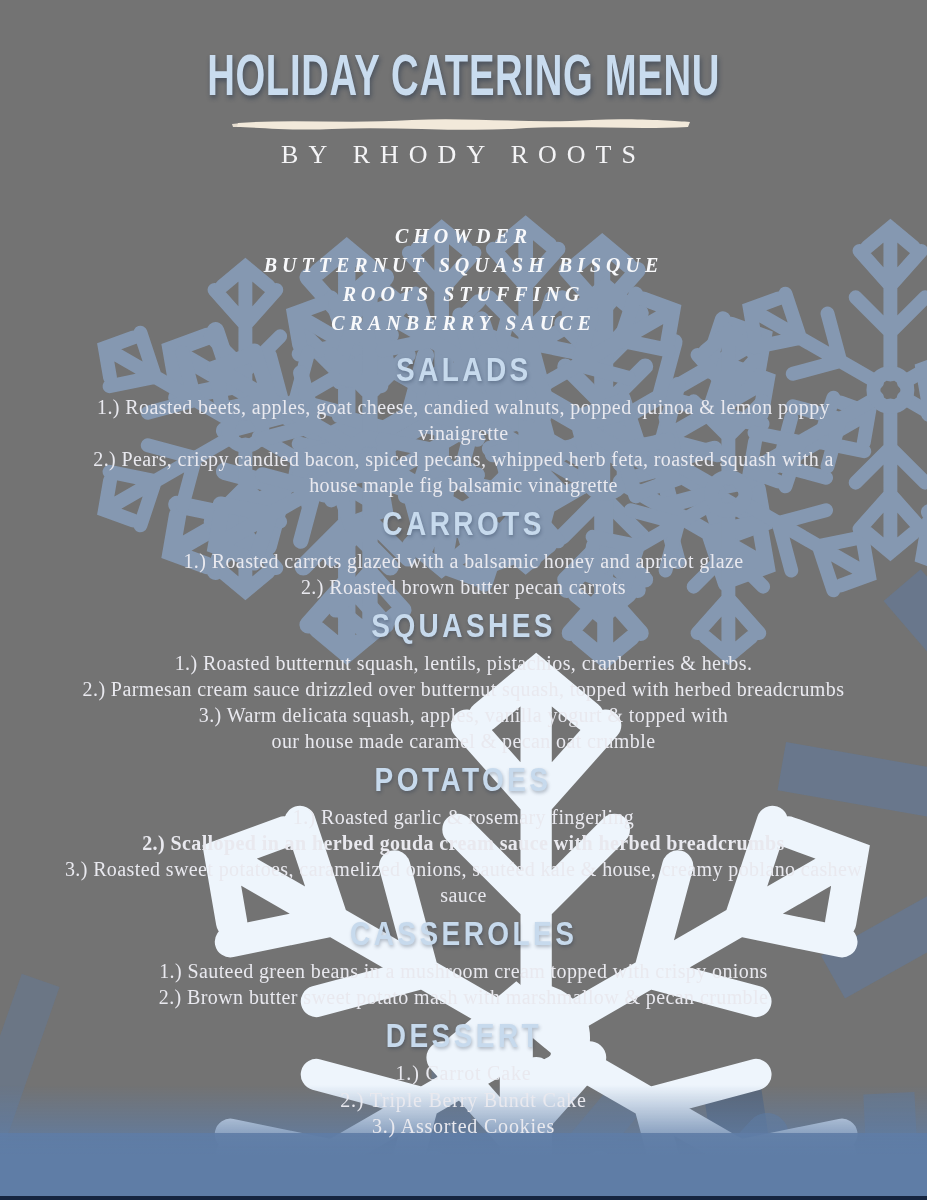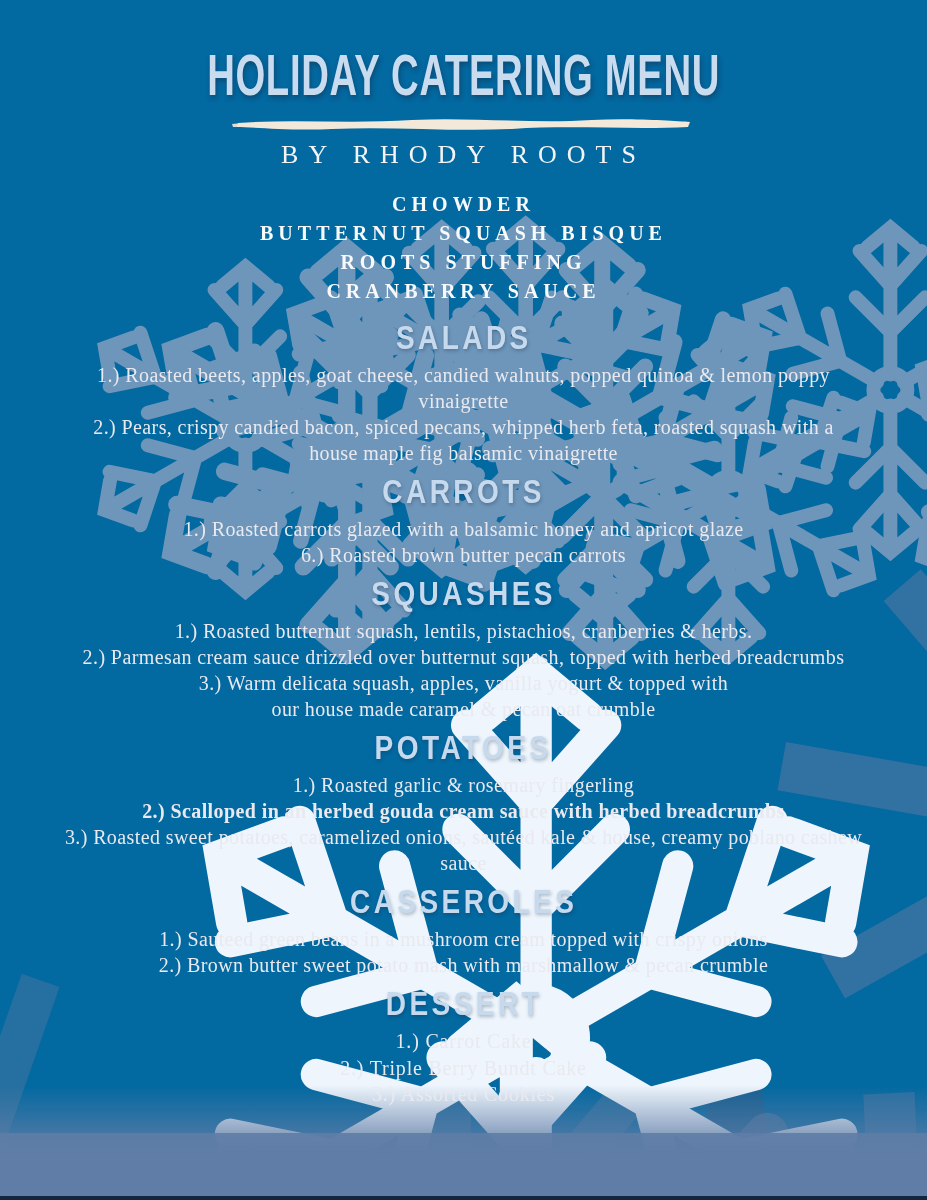--- a/index.html
+++ b/index.html
@@ -1,41 +1,41 @@
 <!DOCTYPE html>
 <html><head>
 <meta charset="utf-8">
 <style>
   html,body{margin:0;padding:0;}
   body{
     width:927px;height:1200px;overflow:hidden;
     background:#3E6190;
     font-family:"Liberation Serif", serif;
   }
-  .canvas{position:relative;width:927px;height:1200px;background:#0369a1;}
+  .canvas{position:relative;width:927px;height:1200px;background:#737373;}
   .deco-layer{position:absolute;top:0;left:0;z-index:0;pointer-events:none;}
   .content{
     position:absolute;top:0;left:0;width:927px;height:1200px;z-index:2;
     text-align:center;color:#E9E9EF;
   }
   h1.title-row{margin:46px 0 0;line-height:58px;text-align:center;}
   .title{
     display:inline-block;
     font-family:"Liberation Sans", sans-serif;
     font-weight:800;font-size:58px;letter-spacing:1px;
     color:#C9DCEF;white-space:nowrap;
     transform:scaleX(.66);transform-origin:center;
     text-shadow:2px 3px 7px rgba(23,40,66,.45);
   }
   .brush{display:block;margin:2px auto 0;}
   .subtitle{
     margin-top:7px;font-size:26px;letter-spacing:10px;
     color:#F4F4F6;white-space:nowrap;
   }
-  .starters{margin-top:20px;}
+  .starters{margin-top:52px;font-style:italic;}
   .starter{
     font-weight:bold;font-size:20px;letter-spacing:5px;
     line-height:29px;color:#F8F9FB;white-space:nowrap;
   }
   .menu-section{margin:0;text-align:center;}
   .section-heading{
     margin:6px 0 4px;line-height:40px;
     font-family:"Liberation Sans", sans-serif;font-weight:800;
     font-size:33px;color:#C7DAED;
     text-shadow:1px 2px 4px rgba(23,40,66,.3);
@@ -188,21 +188,21 @@
 
     <main>
         <section class="menu-section">
           <h2 class="section-heading"><span class="hx">SALADS</span></h2>
           <p class="menu-item" style="margin: 0px auto;">1.) Roasted beets, apples, goat cheese, candied walnuts, popped quinoa &amp; lemon poppy<br>vinaigrette</p>
           <p class="menu-item" style="margin: 0px auto;">2.) Pears, crispy candied bacon, spiced pecans, whipped herb feta, roasted squash with a<br>house maple fig balsamic vinaigrette</p>
         </section>
         <section class="menu-section">
           <h2 class="section-heading"><span class="hx">CARROTS</span></h2>
           <p class="menu-item" style="margin: 0px auto;">1.) Roasted carrots glazed with a balsamic honey and apricot glaze</p>
-          <p class="menu-item" style="margin: 0px auto;">6.) Roasted brown butter pecan carrots</p>
+          <p class="menu-item" style="margin: 0px auto;">2.) Roasted brown butter pecan carrots</p>
         </section>
         <section class="menu-section">
           <h2 class="section-heading"><span class="hx">SQUASHES</span></h2>
           <p class="menu-item" style="margin: 0px auto;">1.) Roasted butternut squash, lentils, pistachios, cranberries &amp; herbs.</p>
           <p class="menu-item" style="margin: 0px auto;">2.) Parmesan cream sauce drizzled over butternut squash, topped with herbed breadcrumbs</p>
           <p class="menu-item" style="margin: 0px auto;">3.) Warm delicata squash, apples, vanilla yogurt &amp; topped with<br>our house made caramel &amp; pecan oat crumble</p>
         </section>
         <section class="menu-section">
           <h2 class="section-heading"><span class="hx">POTATOES</span></h2>
           <p class="menu-item" style="margin: 0px auto;">1.) Roasted garlic &amp; rosemary fingerling</p>

